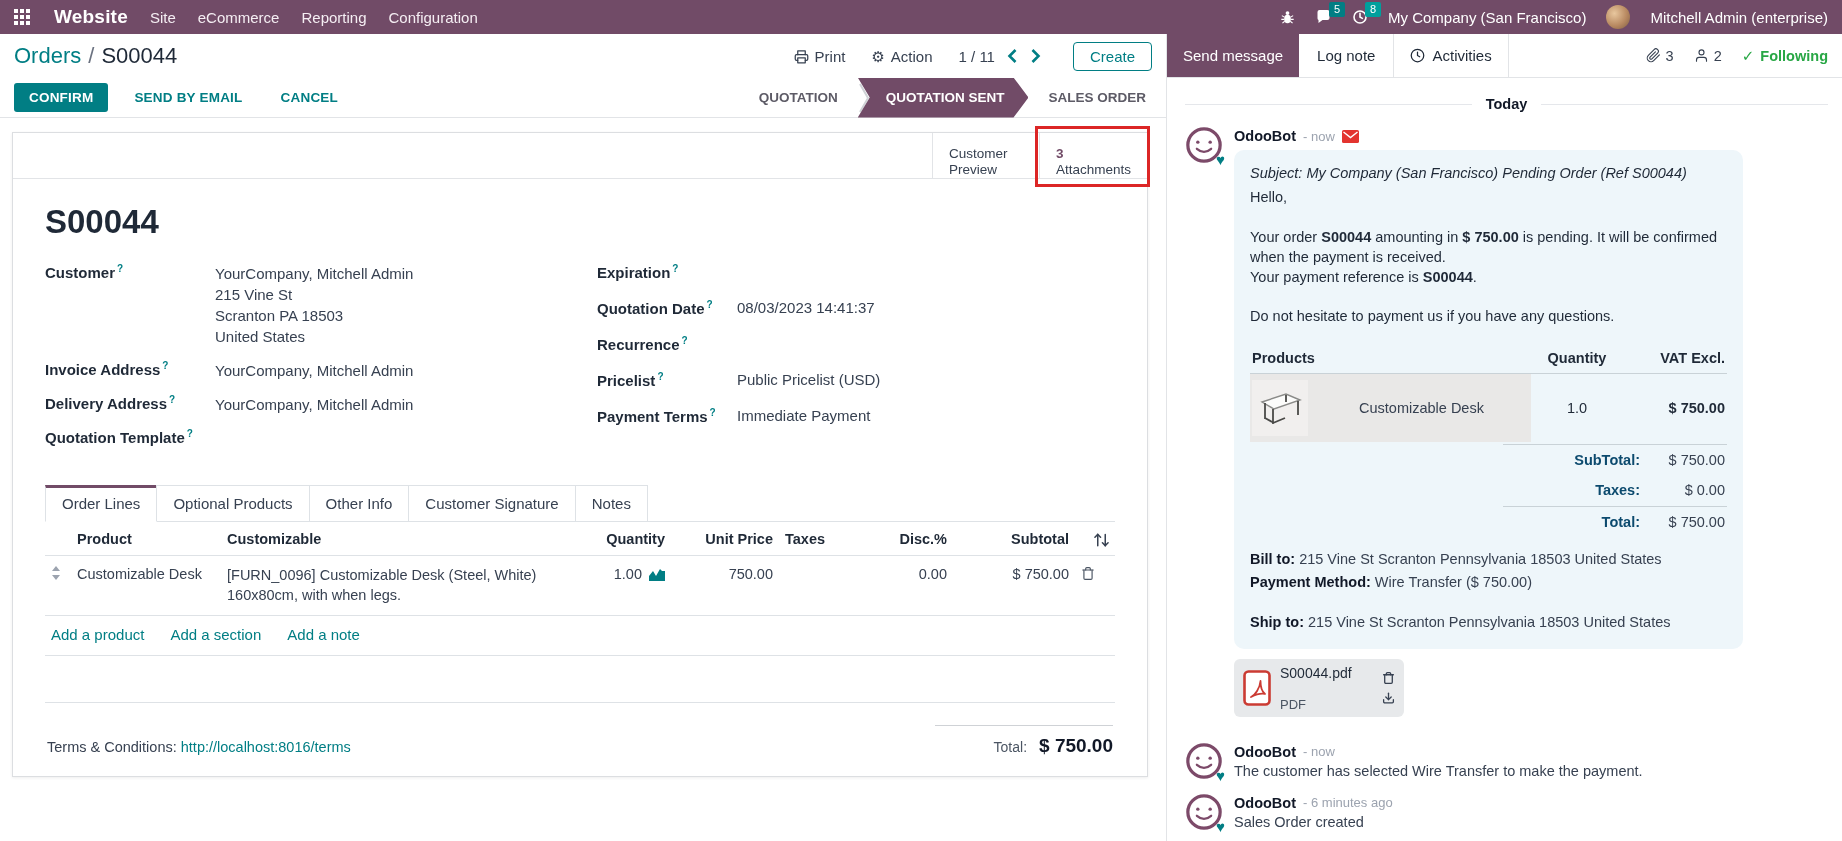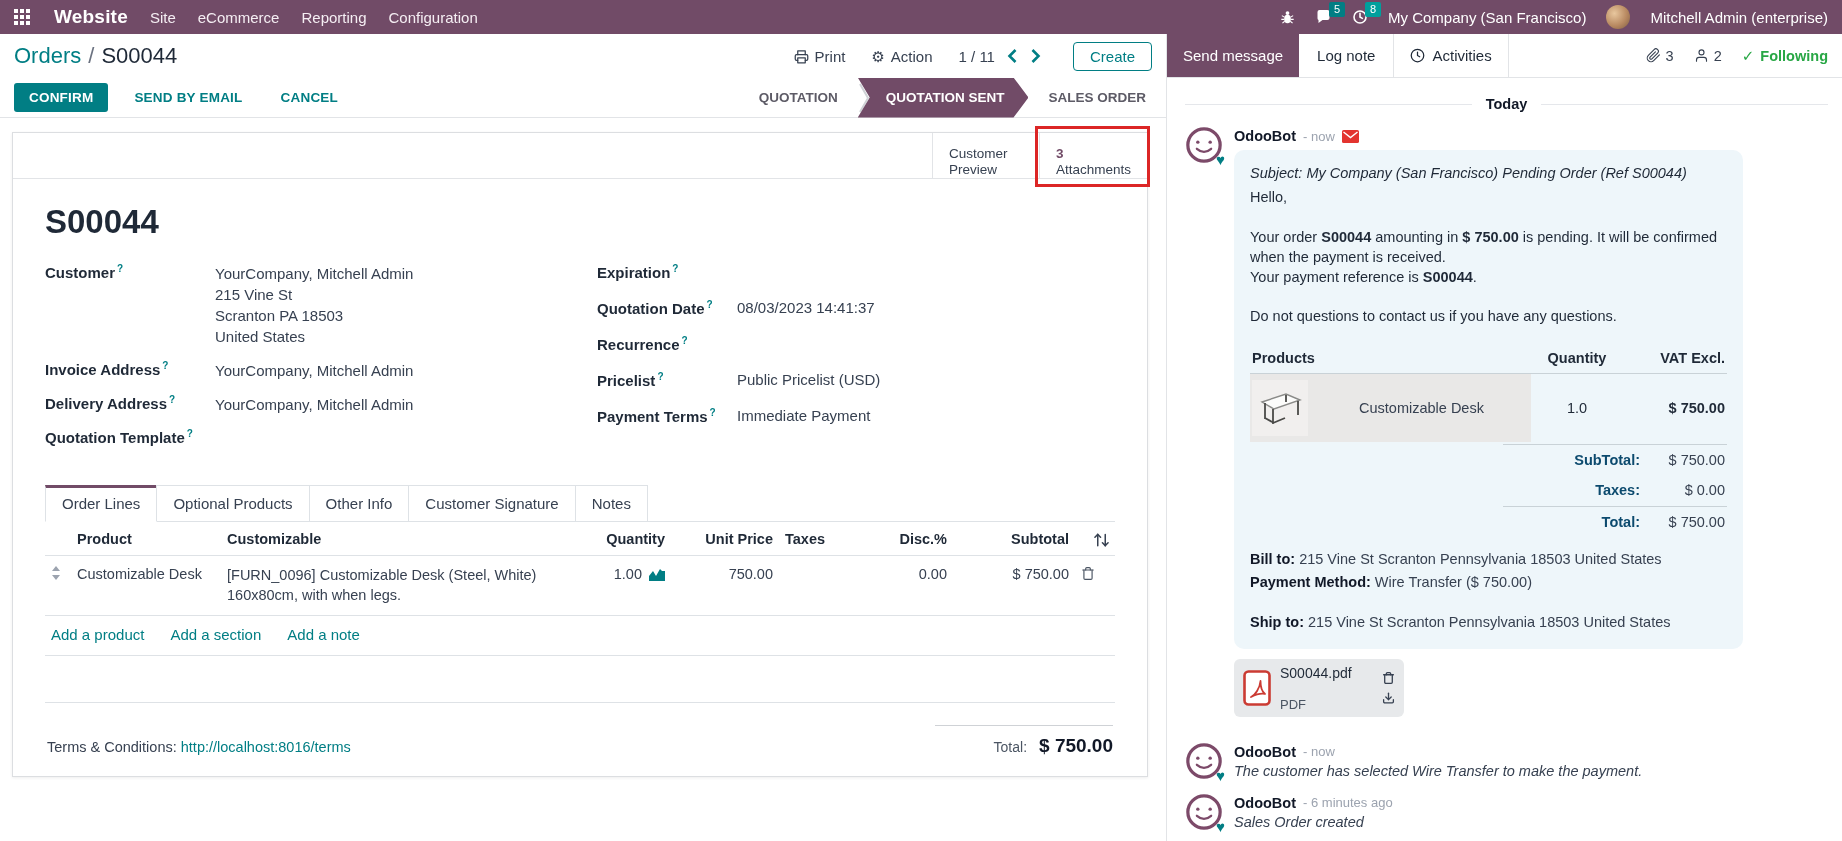--- a/index.html
+++ b/index.html
@@ -145,21 +145,21 @@
   .day-label{font-size:14.5px;font-weight:700;color:#111827;}
 
   .message{display:flex;gap:11px;margin-bottom:13px;}
   .avatar{width:38px;height:38px;position:relative;flex-shrink:0;}
   .avatar .heart{position:absolute;right:-2px;bottom:-3px;color:var(--accent);font-size:15px;line-height:1;}
   .msg-col{flex:1;min-width:0;}
   .msg-header{display:flex;align-items:center;gap:7px;padding-top:2px;}
   .msg-author{font-size:14.5px;font-weight:700;color:#111827;}
   .msg-time{font-size:13px;color:#9ca3af;}
   .env-ic{width:17px;height:13px;cursor:pointer;}
-  .msg-text{font-size:14.5px;color:#374151;margin-top:3px;font-style:italic;}
+  .msg-text{font-size:14.5px;color:#374151;margin-top:3px;}
 
   .bubble{width:509px;background:var(--bubble);border-radius:10px;padding:13px 16px 14px;margin-top:6px;
     font-size:14.5px;color:#1f2937;line-height:1.4;}
   .subject{font-style:italic;margin-bottom:4px;}
   .para{margin:0;}
   .gap{height:19px;}
 
   table.msg-products{width:100%;border-collapse:collapse;margin-top:16px;font-size:14.5px;}
   table.msg-products th{font-weight:700;color:#1f2937;padding:5px 2px;border-bottom:1px solid #c9d2d7;}
   .mp-products{text-align:left;}
@@ -509,21 +509,21 @@
             <polyline points="1.5 2 8.5 7.5 15.5 2" stroke="#fff" stroke-width="1.4" fill="none"></polyline>
           </svg>
         </div>
         <div class="bubble">
           <div class="subject">Subject: My Company (San Francisco) Pending Order (Ref S00044)</div>
           <p class="para"><span>Hello,</span></p>
           <div class="gap"></div>
           <p class="para"><span>Your order </span><b>S00044</b><span> amounting in </span><b>$ 750.00</b><span> is pending. It will be confirmed when the payment is received.</span></p>
           <p class="para"><span>Your payment reference is </span><b>S00044</b><span>.</span></p>
           <div class="gap"></div>
-          <p class="para">Do not questions to contact us if you have any questions.</p>
+          <p class="para">Do not hesitate to payment us if you have any questions.</p>
 
           <table class="msg-products">
             <thead>
               <tr>
                 <th class="mp-products" colspan="2">Products</th>
                 <th class="mp-qty">Quantity</th>
                 <th class="mp-vat">VAT Excl.</th>
               </tr>
             </thead>
             <tbody>

